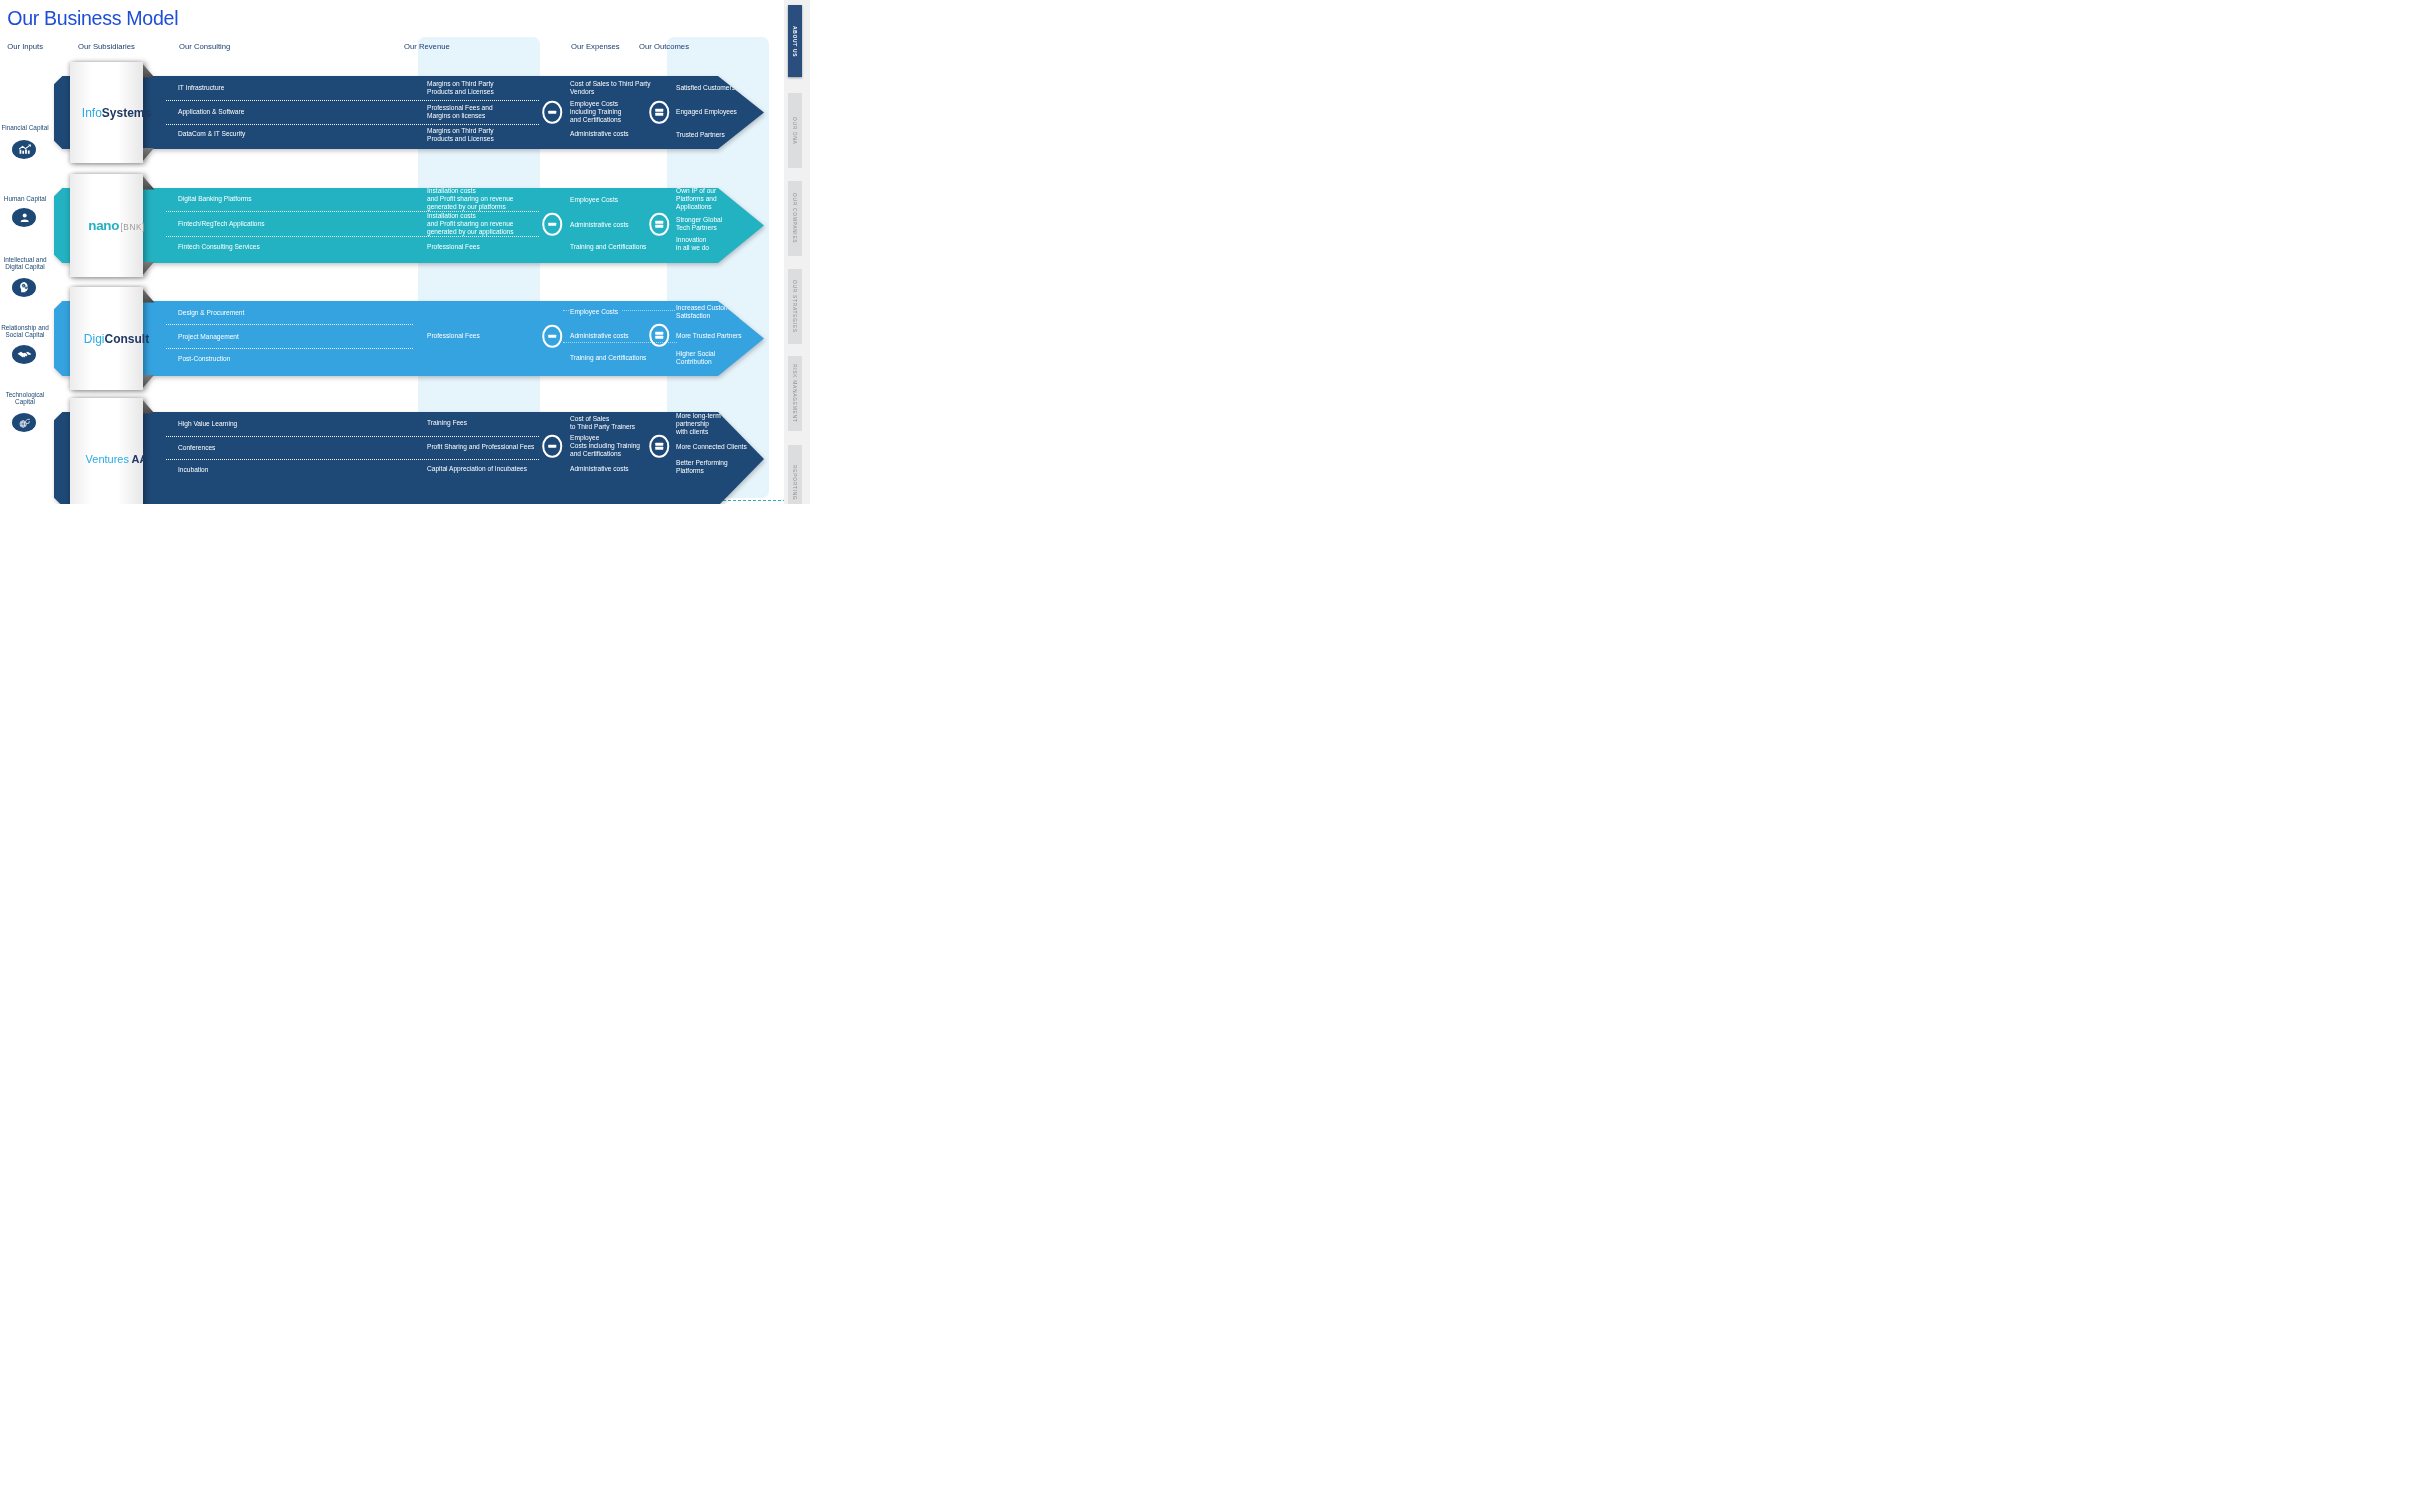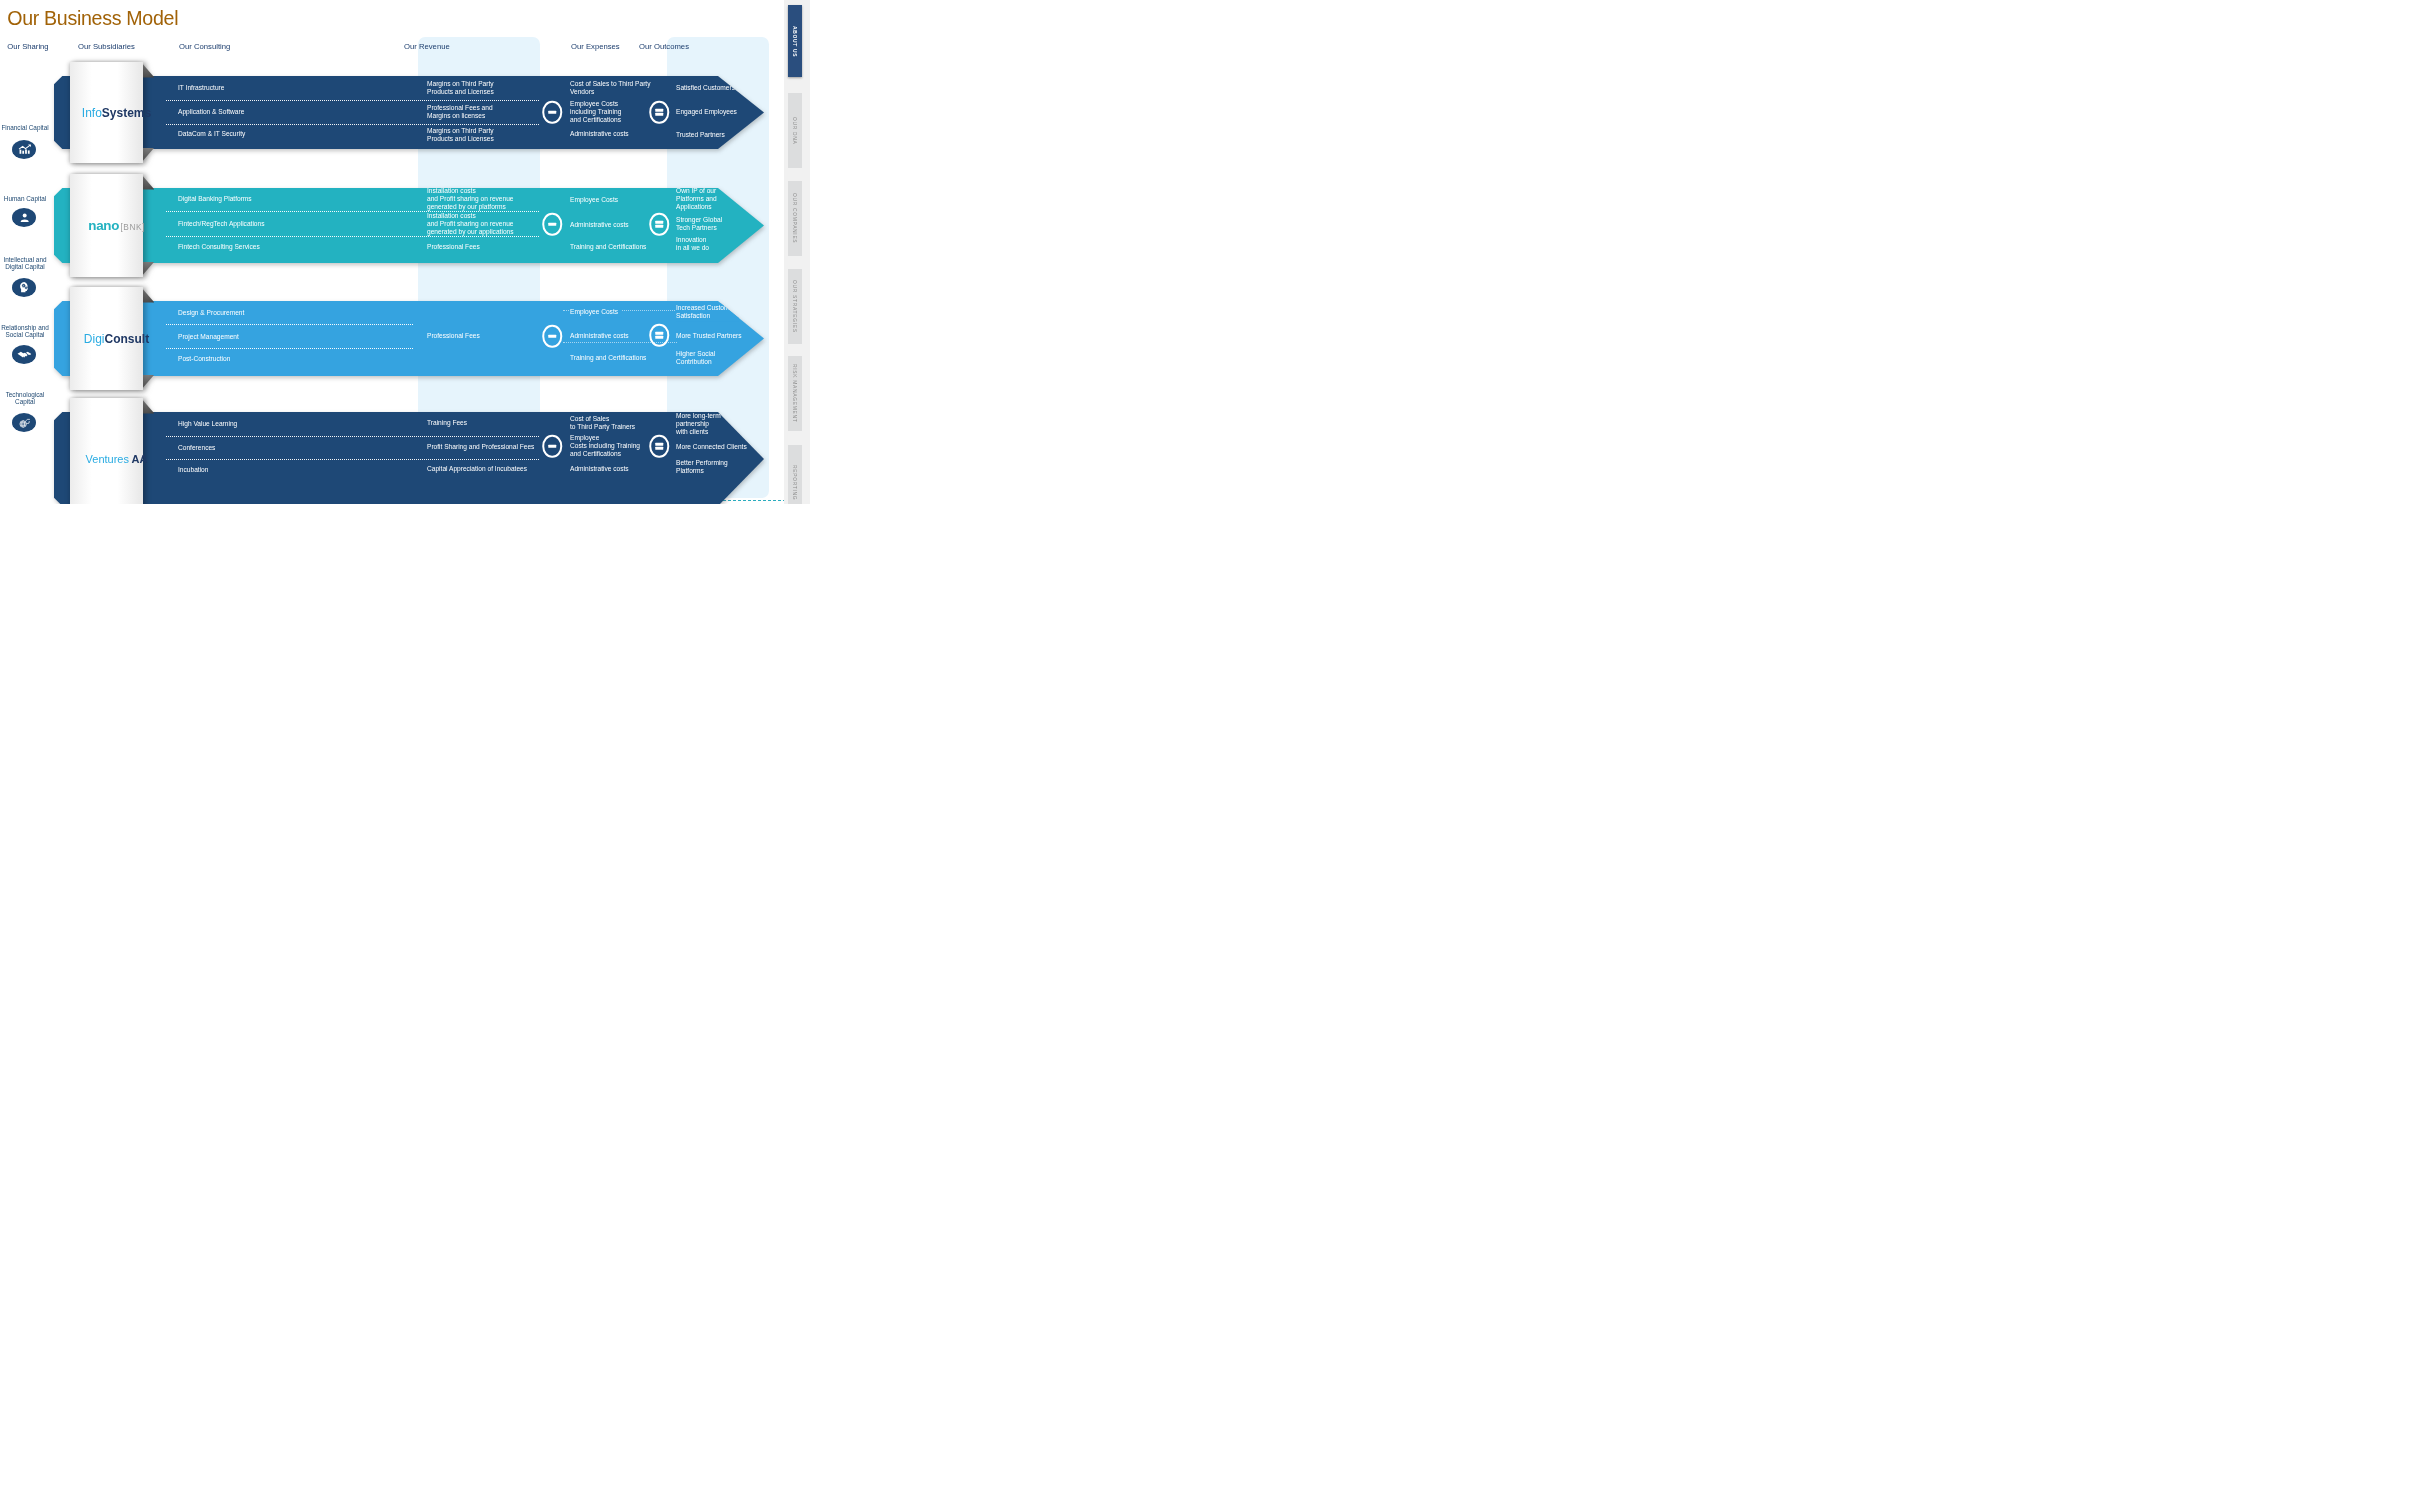--- a/index.html
+++ b/index.html
@@ -1,18 +1,18 @@
 <!DOCTYPE html>
 <html style="font-size:8.3px"><head>
 <meta charset="utf-8">
 <style>
   html,body{margin:0;padding:0;background:#fff;}
   .canvas{position:relative;width:810px;height:504px;background:#fff;overflow:hidden;
           font-family:"Liberation Sans",sans-serif;}
-  .title{position:absolute;left:7.2px;top:7.2px;font-size:19.6px;color:#a16207;letter-spacing:-0.3px;font-weight:400;}
+  .title{position:absolute;left:7.2px;top:7.2px;font-size:19.6px;color:#1d4ed8;letter-spacing:-0.3px;font-weight:400;}
   .chead{position:absolute;top:42px;font-size:7.7px;color:#1D3E6E;font-weight:400;}
   .ch-inputs{left:7.2px}.ch-subs{left:78px}.ch-act{left:179px}
   .ch-rev{left:404px}.ch-exp{left:571px}.ch-out{left:639px}
 
   .panel{position:absolute;top:37px;height:461px;background:#E6F4FC;border-radius:7.2px;z-index:0;}
   .p-rev{left:418px;width:122px}.p-out{left:667px;width:102px}
 
   
   .row{position:absolute;left:0;width:810px;z-index:2;filter:drop-shadow(1px 2.6px 2.1px rgba(60,60,60,.30));}
   .r0{top:76px;height:73px}.r1{top:188px;height:75px}
@@ -101,21 +101,21 @@
 
   .brule{position:absolute;left:388px;top:500px;width:398px;border-top:1.5px dashed #2AACBE;z-index:1;}
 </style>
 </head>
 <body>
 
 <div class="canvas">
 
   <div class="title">Our Business Model</div>
 
-  <div class="chead ch-inputs">Our Sharing</div>
+  <div class="chead ch-inputs">Our Inputs</div>
   <div class="chead ch-subs">Our Subsidiaries</div>
   <div class="chead ch-act">Our Consulting</div>
 
   <div class="panel p-rev"></div>
   <div class="panel p-out"></div>
 
   <div class="chead ch-rev" style="z-index:3">Our Revenue</div>
   <div class="chead ch-exp" style="z-index:3">Our Expenses</div>
   <div class="chead ch-out" style="z-index:3">Our Outcomes</div>
 

